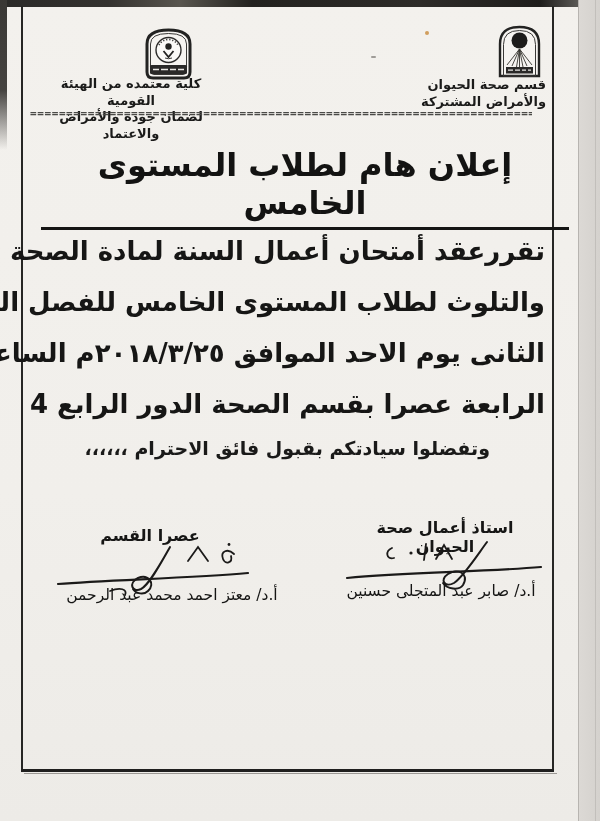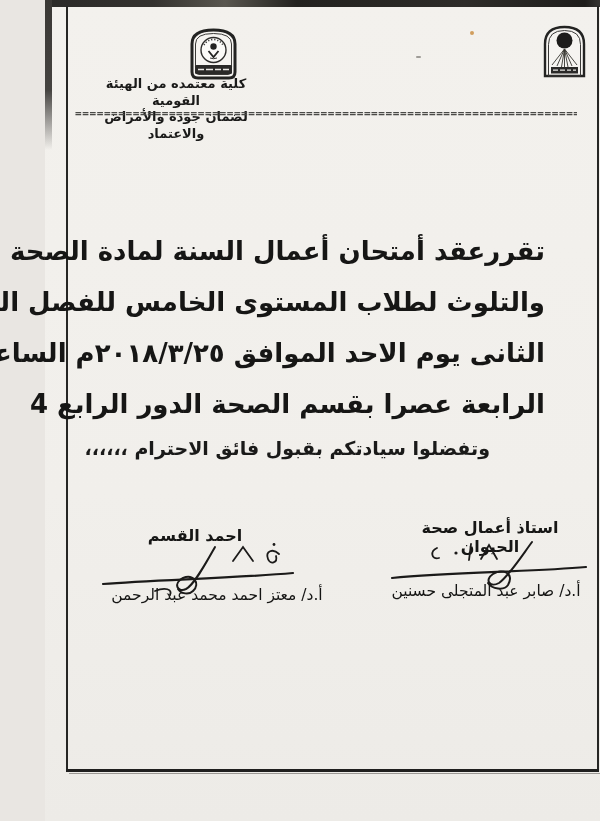--- a/index.html
+++ b/index.html
@@ -5,21 +5,20 @@
   html,body{margin:0;padding:0;}
   body{
     width:600px;height:821px;overflow:hidden;position:relative;
     background:#e9e6e2;
     font-family:"DejaVu Sans", sans-serif;
     -webkit-font-smoothing:antialiased;
   }
   .page{
     position:absolute;inset:0;
     background:linear-gradient(180deg,#f3f1ed 0%,#f1efeb 60%,#edebe7 100%);
-    margin-left:45px;
   }
   
   .top-strip{
     position:absolute;top:0;left:0;width:600px;height:7px;
     background:linear-gradient(90deg,#2b2a28 0%,#34322f 18%,#59564f 30%,#23221f 42%,#2e2c29 70%,#1f1e1c 90%,#7d7b77 100%);
   }
   .left-edge-strip{
     position:absolute;top:0;left:0;width:7px;height:150px;
     background:linear-gradient(180deg,#3a3835 0%,#454340 60%,rgba(69,67,64,0) 100%);
   }
@@ -115,23 +114,30 @@
   <div class="logo logo-right">
     <svg width="47" height="57" viewBox="0 0 47 57">
       <path d="M4,53 V21 Q4,4 23.5,4 Q43,4 43,21 V53 Z" fill="#f6f4f1" stroke="#232322" stroke-width="2.4"></path>
       <path d="M7.5,53 V21.5 Q7.5,7.5 23.5,7.5 Q39.5,7.5 39.5,21.5 V53 Z" fill="none" stroke="#3a3937" stroke-width="1"></path>
       <circle cx="23.5" cy="17.5" r="8" fill="#1d1c1b"></circle>
       <path d="M23.5,26 L11,42 M23.5,26 L16,43 M23.5,26 L20.5,44 M23.5,26 L23.5,44 M23.5,26 L27,44 M23.5,26 L31,43 M23.5,26 L36,42" stroke="#35342f" stroke-width="0.9" fill="none"></path>
       <rect x="10" y="44" width="27" height="6.5" fill="#2a2928"></rect>
       <path d="M12,47.2 h5 M19,47.2 h5 M26,47.2 h4 M32,47.2 h3" stroke="#e9e7e3" stroke-width="1.2"></path>
     </svg>
   </div>
+  <div class="org org-right">
+    <div>قسم صحة الحيوان</div>
+    <div>والأمراض المشتركة</div>
+  </div>
 
   <div class="divider">================================================================================================</div>
 
+  <div class="title-wrap">
+    <span class="title">إعلان هام لطلاب المستوى الخامس</span>
+  </div>
 
   <div class="body-text">
     <div class="body-line">تقررعقد أمتحان أعمال السنة لمادة الصحة البيئية</div>
     <div class="body-line">والتلوث لطلاب المستوى الخامس للفصل الدراسي</div>
     <div class="body-line">الثانى يوم الاحد الموافق ٢٠١٨/٣/٢٥م الساعة</div>
     <div class="body-line">الرابعة عصرا بقسم الصحة الدور الرابع 4</div>
   </div>
 
   <div class="closing">وتفضلوا سيادتكم بقبول فائق الاحترام ،،،،،،</div>
 
@@ -141,21 +147,21 @@
       <path d="M12,41 C70,35 150,35 206,30" stroke-width="2.2"></path>
       <path d="M152,5 C141,20 128,40 119,46 C110,51 104,43 113,37 C122,31 135,36 128,48 C124,54 112,52 108,46" stroke-width="2"></path>
       <path d="M57,11 C50,14 51,23 59,21" stroke-width="1.8"></path>
       <circle cx="76" cy="16" r="1.6" fill="#1b1a19" stroke="none"></circle>
       <path d="M91,7 L89,23" stroke-width="1.8"></path>
       <path d="M101,22 L109,8 L117,22" stroke-width="1.8"></path>
     </svg>
   </div>
   <div class="sig-name sig-name-right">أ.د/ صابر عبد المتجلى حسنين</div>
 
-  <div class="sig-role sig-role-left">احمد القسم</div>
+  <div class="sig-role sig-role-left">عصرا القسم</div>
   <div class="sig-svg sig-svg-left">
     <svg width="215" height="56" viewBox="0 0 215 56" fill="none" stroke="#1b1a19" stroke-linecap="round">      
         <path d="M10,43 C60,39 145,37 200,32" stroke-width="2.2"></path>
       <path d="M122,6 C113,22 101,44 93,48 C84,52 80,42 90,37 C100,33 108,42 100,50 C96,54 88,53 85,48" stroke-width="2"></path>
       <path d="M140,20 L150,6 L160,20" stroke-width="1.8"></path>
       <path d="M186,13 C180,7 172,10 175,18 C177,24 185,22 183,15" stroke-width="1.8"></path>
       <circle cx="181" cy="3.5" r="1.4" fill="#1b1a19" stroke="none"></circle>
       <path d="M62,50 C72,46 80,48 77,54" stroke-width="1.8"></path>
     </svg>
   </div>

